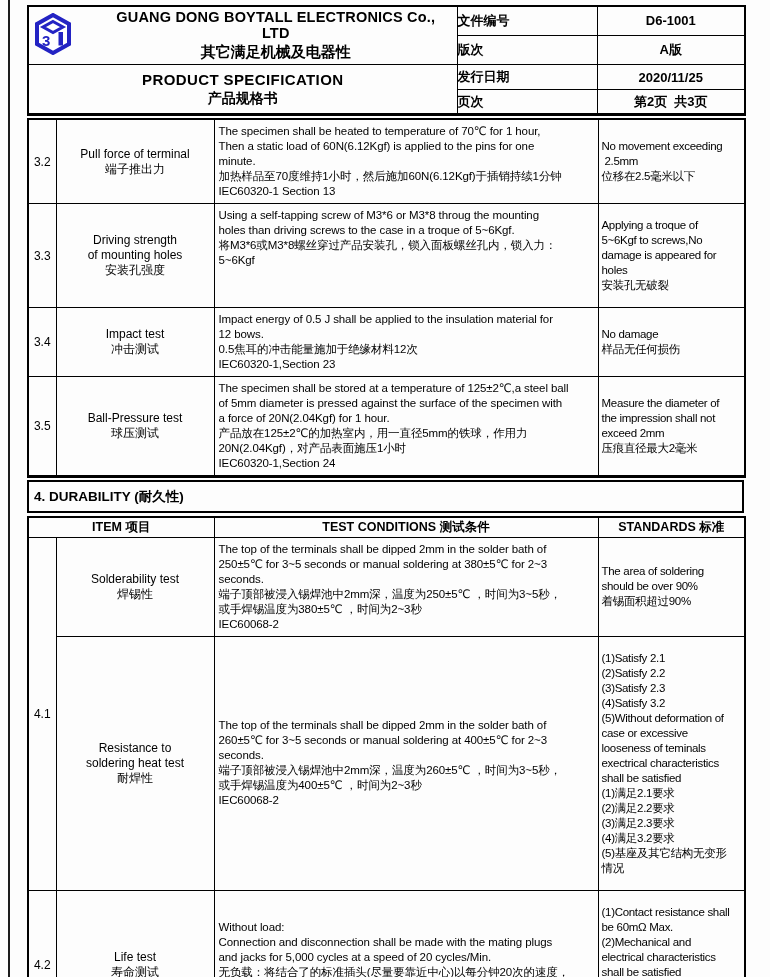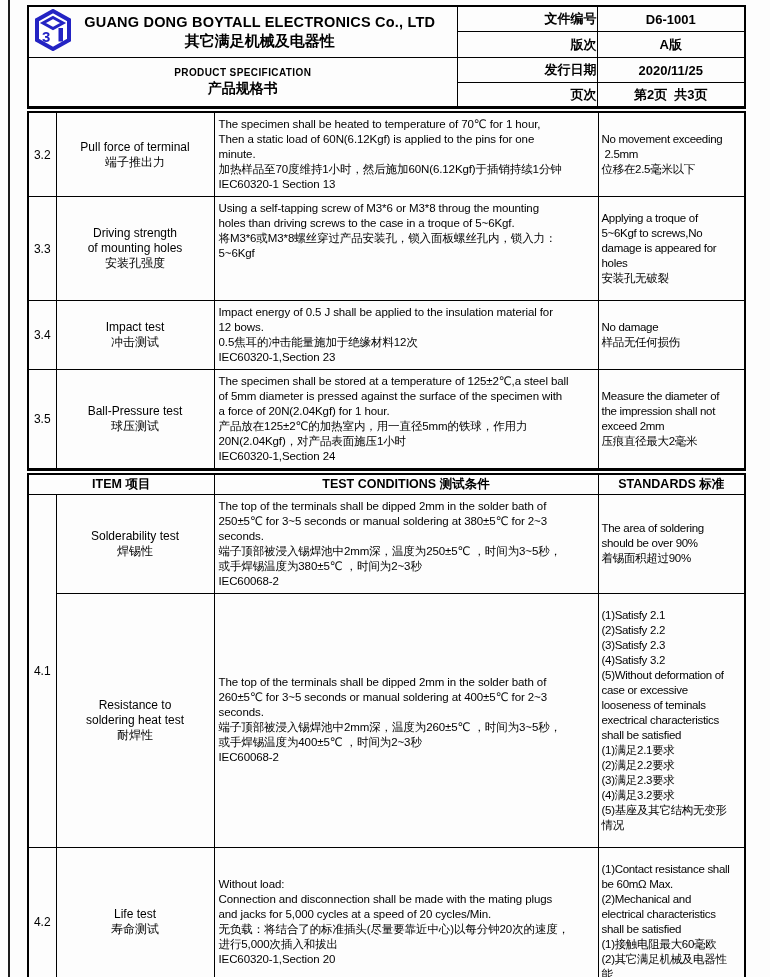--- a/index.html
+++ b/index.html
@@ -9,27 +9,27 @@
   .scan-edge { position:absolute; left:8px; top:0; width:2px; height:977px; background:#1d1d1d; }
 
   table { border-collapse:collapse; table-layout:fixed; width:717px; }
   td { border:1px solid #000; overflow:hidden; }
 
   
   .hdr-table { border:2px solid #000; border-bottom:3px solid #000; }
   .hdr-table td { vertical-align:middle; }
   .company-cell { padding:2px 4px; }
   .company-wrap { display:flex; align-items:center; gap:8px; justify-content:flex-start; }
-  .company-names { text-align:center; flex:1; padding-right:14px; }
+  .company-names { text-align:center; flex:1; padding-right:14px;margin-left:32px; }
   .company-en { font-weight:bold; font-size:14.5px; letter-spacing:.2px; }
   .company-cn { font-weight:bold; font-size:15px; margin-top:2px; }
   .title-cell { text-align:center; }
-  .doc-title-en { font-weight:bold; font-size:10px; letter-spacing:.4px; }
+  .doc-title-en { font-weight:bold; font-size:15px; letter-spacing:.4px; }
   .doc-title-cn { font-weight:bold; font-size:14px; margin-top:2px; }
-  .fld-label { text-align:right; font-weight:bold; font-size:13px; }
+  .fld-label { text-align:left; font-weight:bold; font-size:13px; }
   .fld-value { text-align:center; font-weight:bold; font-size:13px; }
 
   
   .spec-table { border:2px solid #000; margin-top:2px; }
   .spec-table.thick-bottom { border-bottom:3px solid #000; }
   .num-cell { text-align:center; font-size:12px; vertical-align:middle; }
   .item-cell { text-align:center; font-size:12px; vertical-align:middle; white-space:pre-line; line-height:15px; }
   .cond-cell { font-size:11.5px; line-height:15px; padding:4px 4px; white-space:pre-line;
                vertical-align:top; letter-spacing:-0.1px; }
   .cond-cell.vmid { vertical-align:middle; }
@@ -152,20 +152,21 @@
 20N(2.04Kgf)，对产品表面施压1小时
 IEC60320-1,Section 24</td>
       <td class="std-cell">Measure the diameter of
 the impression shall not
 exceed 2mm
 压痕直径最大2毫米</td>
     </tr>
   </tbody>
     </table>
 
+  <div class="section-title">4. DURABILITY (耐久性)</div>
 
   <table class="spec-table thick-bottom">
     <colgroup>
         <col style="width:28px">
         <col style="width:158px">
         <col style="width:384px">
         <col style="width:147px">
       </colgroup>
     <tbody>
         <tr style="height:20px">

